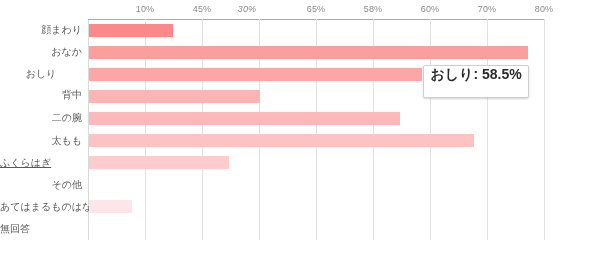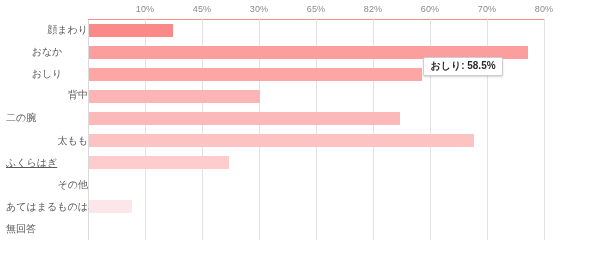--- a/index.html
+++ b/index.html
@@ -58,43 +58,43 @@
   }
 
   .cat-label {
     position: absolute;
     right: 640px;
     text-align: right;
     font-size: 10px;
     color: #595959;
     white-space: nowrap;
     line-height: 12px;
-    padding-left: 6px;
   }
 
   .bar {
     position: absolute;
     left: 0;
     height: 13px;
     border-radius: 0;
   }
 
   .tooltip {
     position: absolute;
     background: #ffffff;
     border: 1px solid #cfcfcf;
     border-radius: 2px;
     box-shadow: 0 1px 2px rgba(0,0,0,0.18);
-    font-size: 10px;
+    font-size: 14px;
     font-weight: bold;
     color: #2b2b2b;
-    padding: 3px 6px 4px 6px;
+    padding: 3px 6px 18px 6px;
     white-space: nowrap;
     line-height: 10px;
     z-index: 40;
+    margin-top: 8px;
   }
 </style>
 </head>
 <body>
 
 <div id="chart-root">
 
   <div class="axis-left-line"></div>
   <div class="top-axis-line"></div>
 
@@ -104,37 +104,37 @@
       <div class="gridline" style="left: 259px; top: 19px; height: 221px; position: absolute; background: rgb(226, 226, 226);"></div>
       <div class="gridline" style="left: 316px; top: 19px; height: 221px; position: absolute; background: rgb(226, 226, 226);"></div>
       <div class="gridline" style="left: 373px; top: 19px; height: 221px; position: absolute; background: rgb(226, 226, 226);"></div>
       <div class="gridline" style="left: 430px; top: 19px; height: 221px; position: absolute; background: rgb(226, 226, 226);"></div>
       <div class="gridline" style="left: 487px; top: 19px; height: 221px; position: absolute; background: rgb(226, 226, 226);"></div>
       <div class="gridline" style="left: 544px; top: 19px; height: 221px; position: absolute; background: rgb(226, 226, 226);"></div>
     </div>
   <div id="ticks">
       <div class="tick-label" style="left: 145px;">10%</div>
       <div class="tick-label" style="left: 202px;">45%</div>
-      <div class="tick-label" style="left: 259px;">30%</div>
+      <div class="tick-label" style="left: 247px; font-style: italic;">30%</div>
       <div class="tick-label" style="left: 316px;">65%</div>
-      <div class="tick-label" style="left: 373px;">82%</div>
+      <div class="tick-label" style="left: 373px;">58%</div>
       <div class="tick-label" style="left: 430px;">60%</div>
       <div class="tick-label" style="left: 487px; text-align: right;">70%</div>
       <div class="tick-label" style="left: 544px;">80%</div>
     </div>
   <div id="rows">
       <div class="cat-label" style="position: absolute; left: 0px; width: 82px; text-align: right; top: 24.05px; color: rgb(89, 89, 89);">顔まわり</div>
       <div class="bar" title="顔まわり: 14.7%" style="position: absolute; left: 89px; top: 23.55px; width: 83.79px; height: 13px; background: rgb(250, 138, 138);"></div>
-      <div class="cat-label" style="position: absolute; left: 0px; width: 82px; text-align: center; top: 46.15px; color: rgb(89, 89, 89);">おなか</div>
+      <div class="cat-label" style="position: absolute; left: 0px; width: 82px; text-align: right; top: 46.15px; color: rgb(89, 89, 89);">おなか</div>
       <div class="bar" title="おなか: 77.0%" style="position: absolute; left: 89px; top: 45.65px; width: 438.9px; height: 13px; background: rgb(252, 158, 158);"></div>
       <div class="cat-label" style="position: absolute; left: 0px; width: 82px; text-align: center; top: 68.25px; color: rgb(89, 89, 89);">おしり</div>
       <div class="bar" title="おしり: 58.5%" style="position: absolute; left: 89px; top: 67.75px; width: 333.45px; height: 13px; background: rgb(252, 166, 166);"></div>
       <div class="cat-label" style="position: absolute; left: 0px; width: 82px; text-align: right; top: 90.35px; color: rgb(89, 89, 89); font-family: Liberation Mono, monospace;">背中</div>
       <div class="bar" title="背中: 30.0%" style="position: absolute; left: 89px; top: 89.85px; width: 171px; height: 13px; background: rgb(253, 180, 180);"></div>
-      <div class="cat-label" style="position: absolute; left: 0px; width: 82px; text-align: left; top: 112.45px; color: rgb(89, 89, 89);">二の腕</div>
+      <div class="cat-label" style="position: absolute; left: 0px; width: 82px; text-align: right; top: 112.45px; color: rgb(89, 89, 89);">二の腕</div>
       <div class="bar" title="二の腕: 54.5%" style="position: absolute; left: 89px; top: 111.95px; width: 310.65px; height: 13px; background: rgb(253, 185, 185);"></div>
       <div class="cat-label" style="position: absolute; left: 0px; width: 82px; text-align: right; top: 134.55px; color: rgb(89, 89, 89);">太もも</div>
       <div class="bar" title="太もも: 67.5%" style="position: absolute; left: 89px; top: 134.05px; width: 384.75px; height: 13px; background: rgb(253, 194, 194);"></div>
       <div class="cat-label" style="position: absolute; left: 0px; width: 82px; text-align: left; top: 156.65px; color: rgb(89, 89, 89); text-decoration: underline;">ふくらはぎ</div>
       <div class="bar" title="ふくらはぎ: 24.5%" style="position: absolute; left: 89px; top: 156.15px; width: 139.65px; height: 13px; background: rgb(254, 204, 204);"></div>
       <div class="cat-label" style="position: absolute; left: 0px; width: 82px; text-align: right; top: 178.75px; color: rgb(89, 89, 89);">その他</div>
       <div class="cat-label" style="position: absolute; left: 0px; width: 82px; text-align: right; top: 200.85px; color: rgb(89, 89, 89);">あてはまるものはない</div>
       <div class="bar" title="あてはまるものはない: 7.5%" style="position: absolute; left: 89px; top: 200.35px; width: 42.75px; height: 13px; background: rgb(253, 230, 234);"></div>
       <div class="cat-label" style="position: absolute; left: 0px; width: 82px; text-align: left; top: 222.95px; color: rgb(89, 89, 89);">無回答</div>
     </div>

